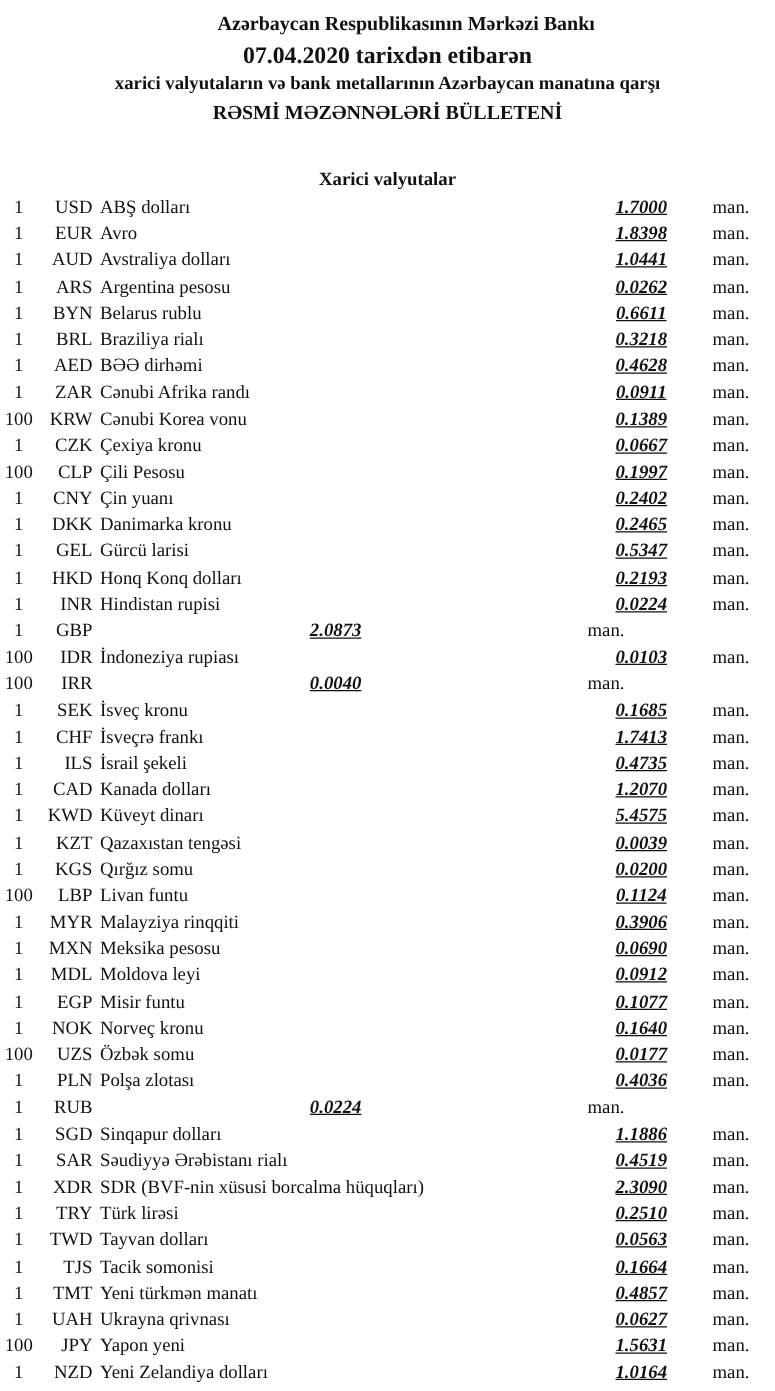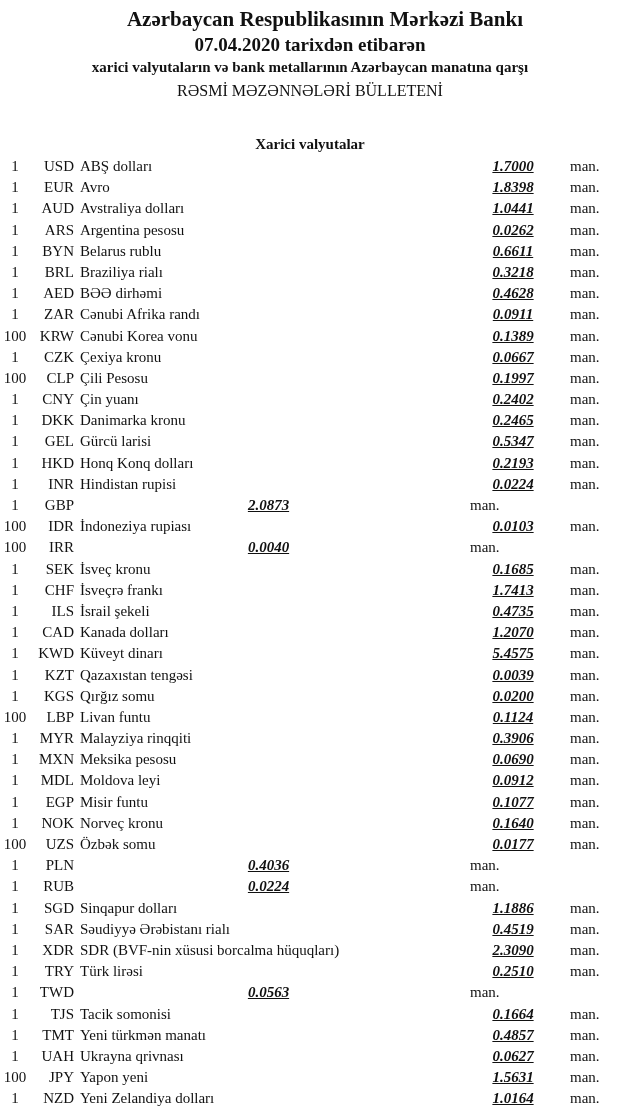--- a/index.html
+++ b/index.html
@@ -11,38 +11,38 @@
   }
   .page {
     width: 620px;
     height: 1113px;
     background: #ffffff;
     overflow: hidden;
     padding-top: 6px;
   }
   .hdr { text-align: center; }
   .bank-title {
-    font-size: 21px;
+    font-size: 16px;
     font-weight: bold;
     line-height: 27px;
     padding-left: 30px;
   }
   .date-line {
     font-size: 19px;
     font-weight: bold;
     line-height: 23px;
   }
   .subtitle {
     font-size: 15px;
     font-weight: bold;
     line-height: 23px;
   }
   .bulletin-title {
     font-size: 16px;
-    font-weight: normal;
+    font-weight: bold;
     line-height: 24px;
   }
   .section-title {
     margin-top: 30px;
     text-align: center;
     font-size: 15px;
     font-weight: bold;
     line-height: 23px;
   }
   .rates-table {
@@ -336,20 +336,21 @@
     <span class="qty">100</span>
     <span class="code">UZS</span>
     <span class="name">Özbək somu</span>
     <span class="rate">0.0177</span>
     <span class="unit">man.</span>
   </div>
 
   <div class="row">
     <span class="qty">1</span>
     <span class="code">PLN</span>
+    <span class="name">Polşa zlotası</span>
     <span class="rate">0.4036</span>
     <span class="unit">man.</span>
   </div>
 
   <div class="row">
     <span class="qty">1</span>
     <span class="code">RUB</span>
     <span class="rate">0.0224</span>
     <span class="unit">man.</span>
   </div>
@@ -382,20 +383,21 @@
     <span class="qty">1</span>
     <span class="code">TRY</span>
     <span class="name">Türk lirəsi</span>
     <span class="rate">0.2510</span>
     <span class="unit">man.</span>
   </div>
 
   <div class="row">
     <span class="qty">1</span>
     <span class="code">TWD</span>
+    <span class="name">Tayvan dolları</span>
     <span class="rate">0.0563</span>
     <span class="unit">man.</span>
   </div>
 
   <div class="row">
     <span class="qty">1</span>
     <span class="code">TJS</span>
     <span class="name">Tacik somonisi</span>
     <span class="rate">0.1664</span>
     <span class="unit">man.</span>

